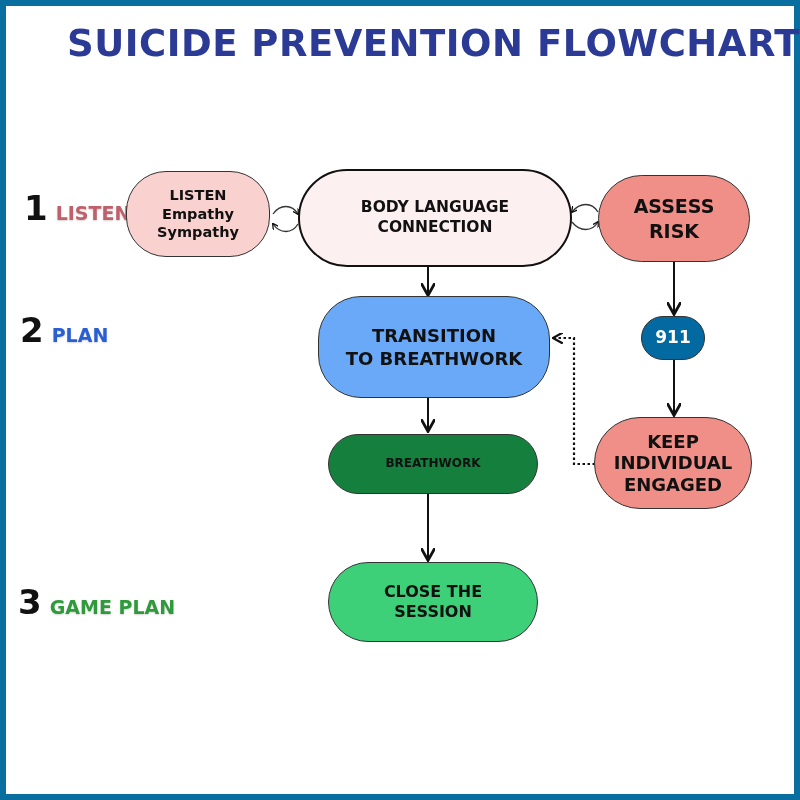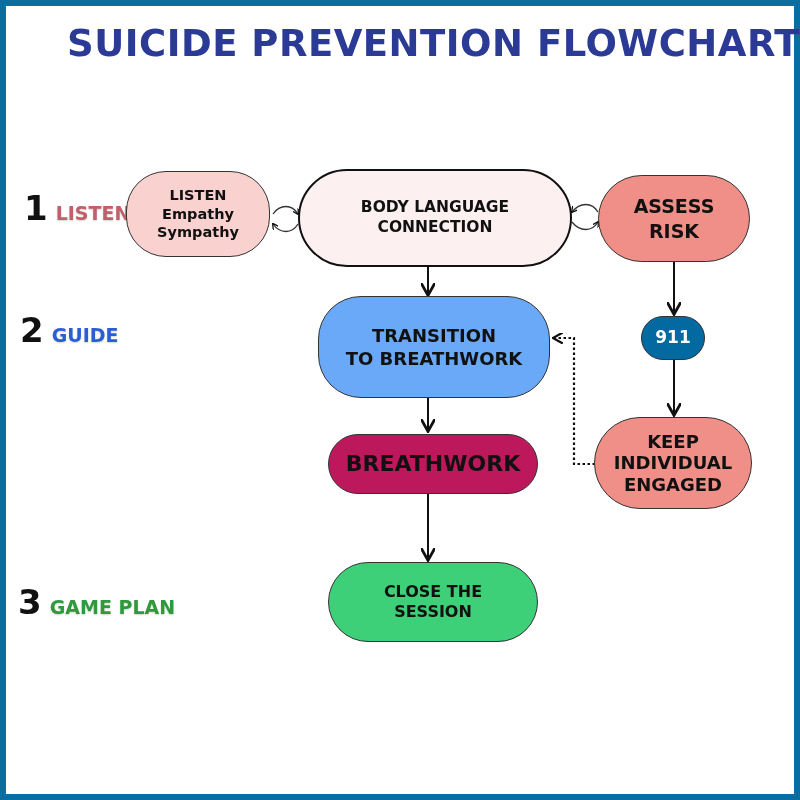--- a/index.html
+++ b/index.html
@@ -19,21 +19,21 @@
 <div class="frame"></div>
 
 <div class="title">SUICIDE PREVENTION FLOWCHART</div>
 
 <div class="step" style="left:24px; top:188px;">
   <span class="num">1</span>
   <span class="lbl" style="color:#c0606a;">LISTEN</span>
 </div>
 <div class="step" style="left:20px; top:310px;">
   <span class="num">2</span>
-  <span class="lbl" style="color:#2a5fd4;">GUIDE</span>
+  <span class="lbl" style="color:#2a5fd4;">PLAN</span>
 </div>
 <div class="step" style="left:18px; top:582px;">
   <span class="num">3</span>
   <span class="lbl" style="color:#2e9a3c;">GAME PLAN</span>
 </div>
 
 <svg class="links" width="800" height="800">
   <defs>
     <marker id="arr" viewBox="0 0 10 10" refX="8" refY="5" markerWidth="7" markerHeight="7" orient="auto-start-reverse">
       <path d="M0,0 L9,5 L0,10" fill="none" stroke="#111" stroke-width="2"></path>
@@ -92,21 +92,21 @@
   </div>
 </div>
 
 <div class="node" style="left:318px; top:296px; width:232px; height:102px; background:#6aa9f7; border-radius:43px; font-size:18px;">
   <div>
     <span>TRANSITION</span>
     <span>TO BREATHWORK</span>
   </div>
 </div>
 
-<div class="node" style="left:328px; top:434px; width:210px; height:60px; background:#be185d; border-radius:30px; font-size:22px;">
+<div class="node" style="left:328px; top:434px; width:210px; height:60px; background:#15803d; border-radius:30px; font-size:12px;">
   <span>BREATHWORK</span>
 </div>
 
 <div class="node" style="left:328px; top:562px; width:210px; height:80px; background:#3ecf79; border-radius:40px; font-size:16px; line-height:1.22;">
   <div>
     <span>CLOSE THE</span>
     <span>SESSION</span>
   </div>
 </div>
 

